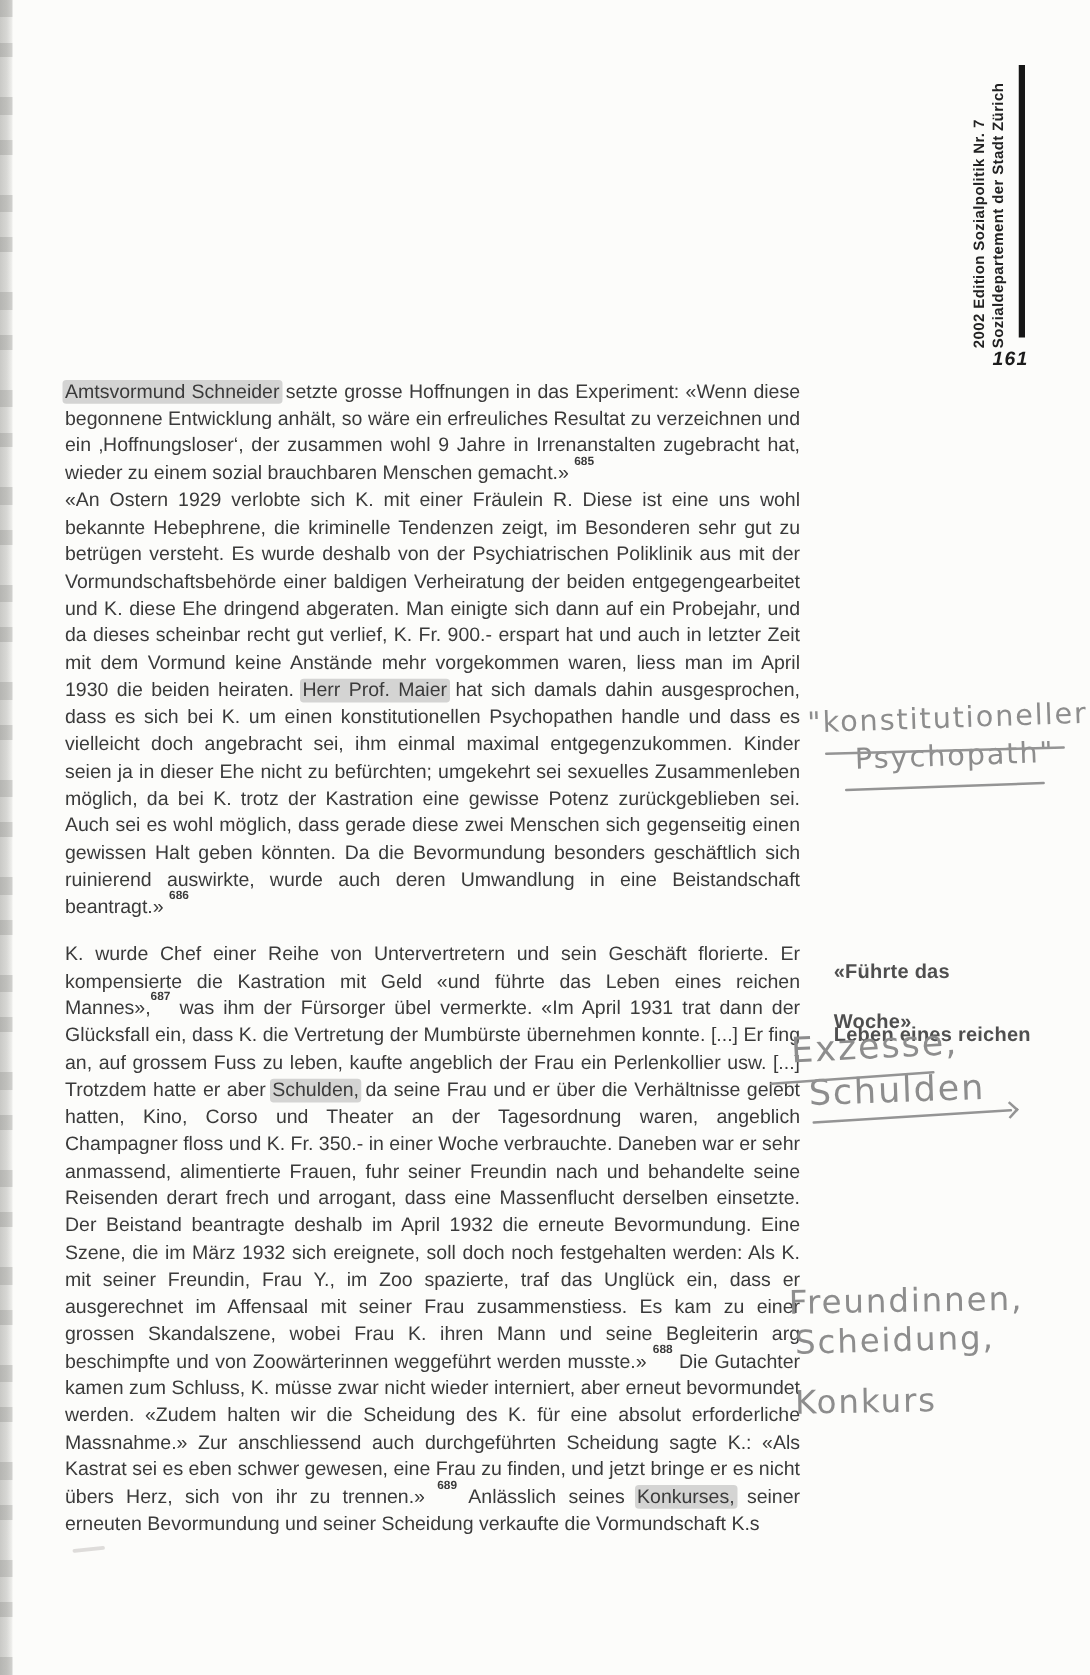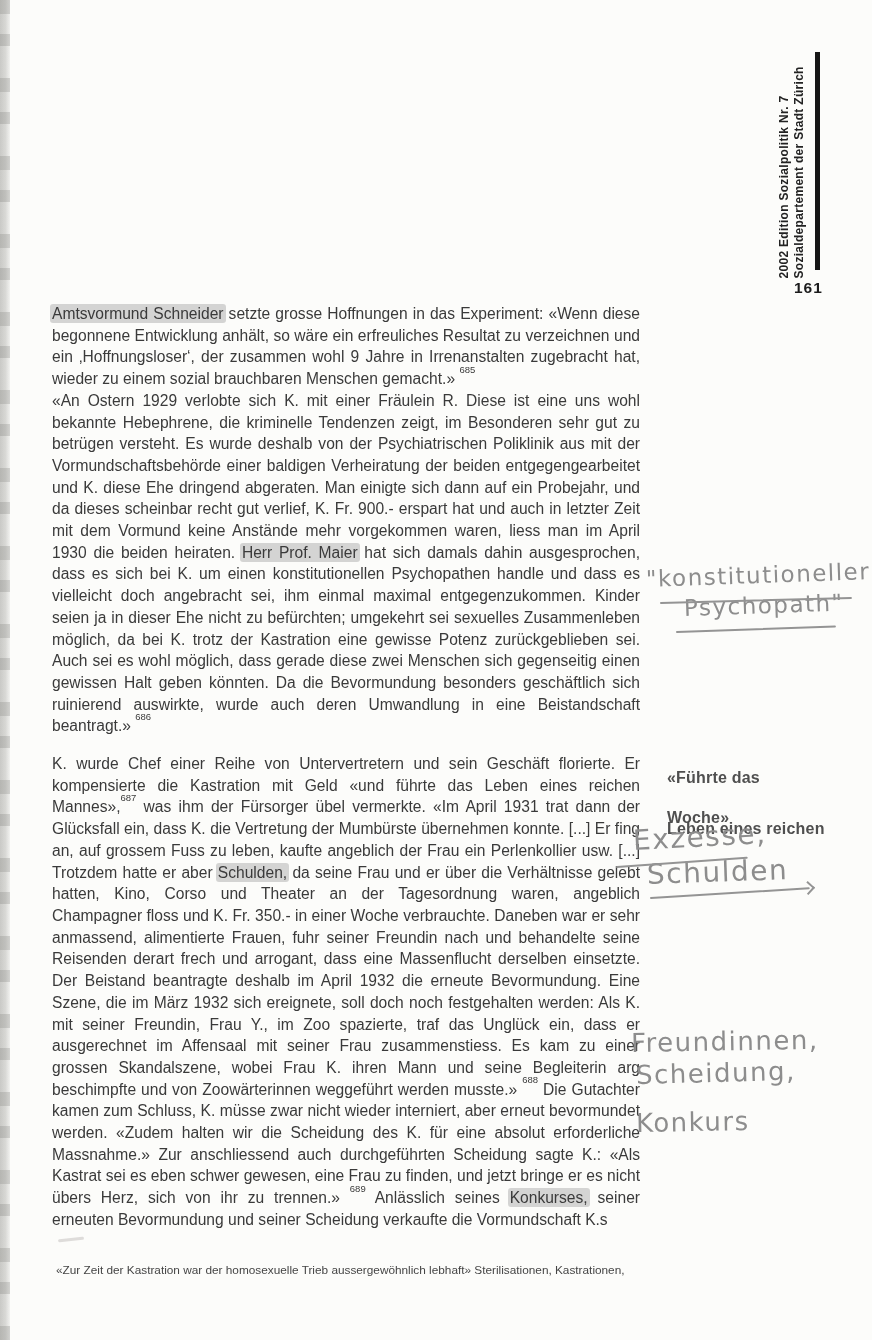--- a/index.html
+++ b/index.html
@@ -27,33 +27,34 @@
   .edition-line {
     font-size:12px; font-weight:bold; line-height:14.5px;
     letter-spacing:.3px; color:#222; white-space:nowrap;
   }
   #edition-bar {
     position:absolute; left:815px; top:52px; width:4.5px; height:218px;
     background:#161616;
   }
   #page-number {
     position:absolute; left:794px; top:279px;
-    font-size:15.5px; font-weight:bold; letter-spacing:1px; color:#1c1c1c;
+    font-size:15.5px; font-weight:bold; letter-spacing:1px; color:#1c1c1c;font-style:italic;
   }
   
   #body-text {
     position:absolute; left:52px; top:303px; width:588px;
     font-size:15.6px; line-height:21.7px; color:#3a3a3a;
     text-align:justify;
   }
   #body-text p { margin:0; }
   #body-text p.gap { margin-top:16px; }
   sup.fn {
     font-size:9.5px; line-height:0; position:relative; top:-5px;
     letter-spacing:0;
+    font-weight:bold;
   }
   mark.hl {
     background:rgba(158,158,158,.42); color:inherit;
     border-radius:3px; padding:1px 2px; margin:-1px -2px;
     box-decoration-break:clone; -webkit-box-decoration-break:clone;
   }
   
   .printed-note-line {
     position:absolute; left:667px;
     font-size:16px; font-weight:bold; line-height:20px;
@@ -131,15 +132,14 @@
   <div class="pline" id="ul2a"></div>
   <div class="pline" id="ul2b"></div>
   <div id="arrowhead"></div>
 
   <div class="hand" id="hw3a">Freundinnen,</div>
   <div class="hand" id="hw3b">Scheidung,</div>
   <div class="hand" id="hw3c">Konkurs</div>
 
   <div id="scan-smudge"></div>
 
-  <div class="footer-line" id="footer-0">«Zur Zeit der Kastration war der homosexuelle Trieb aussergewöhnlich lebhaft» Sterilisationen, Kastrationen,</div>
 
 </div>
 
 </body></html>

